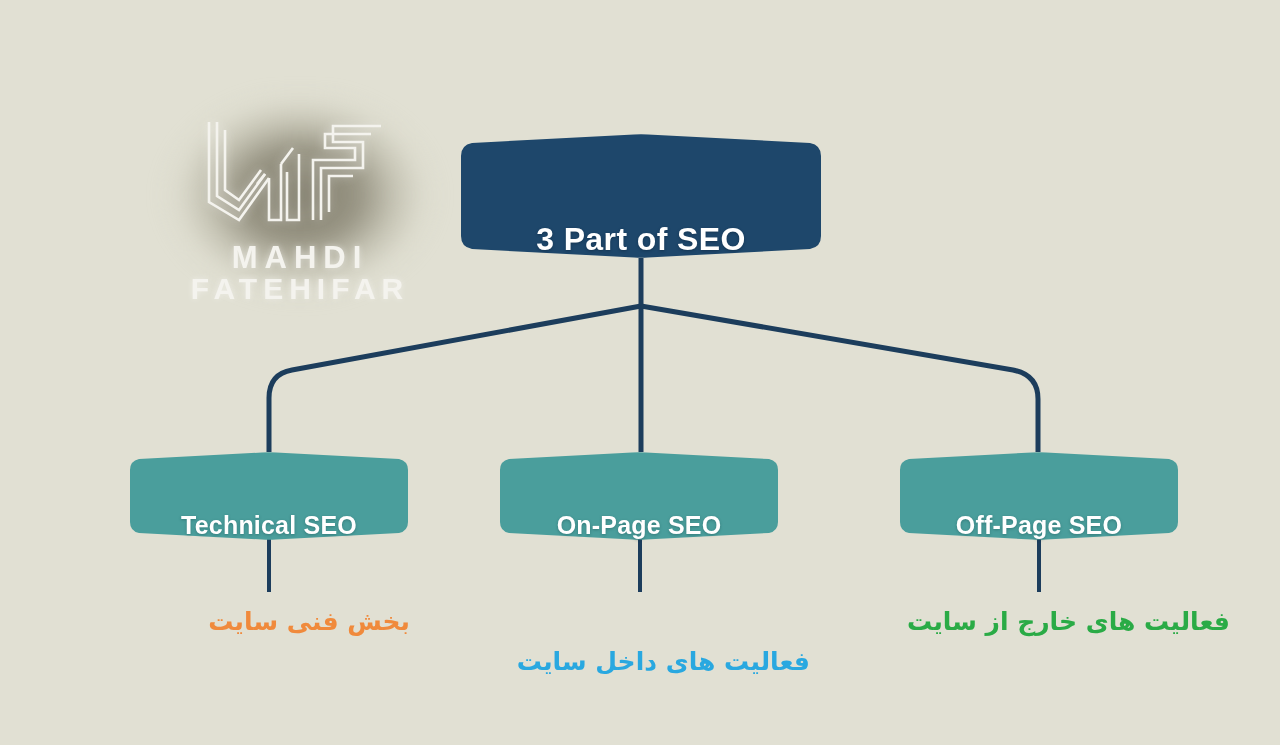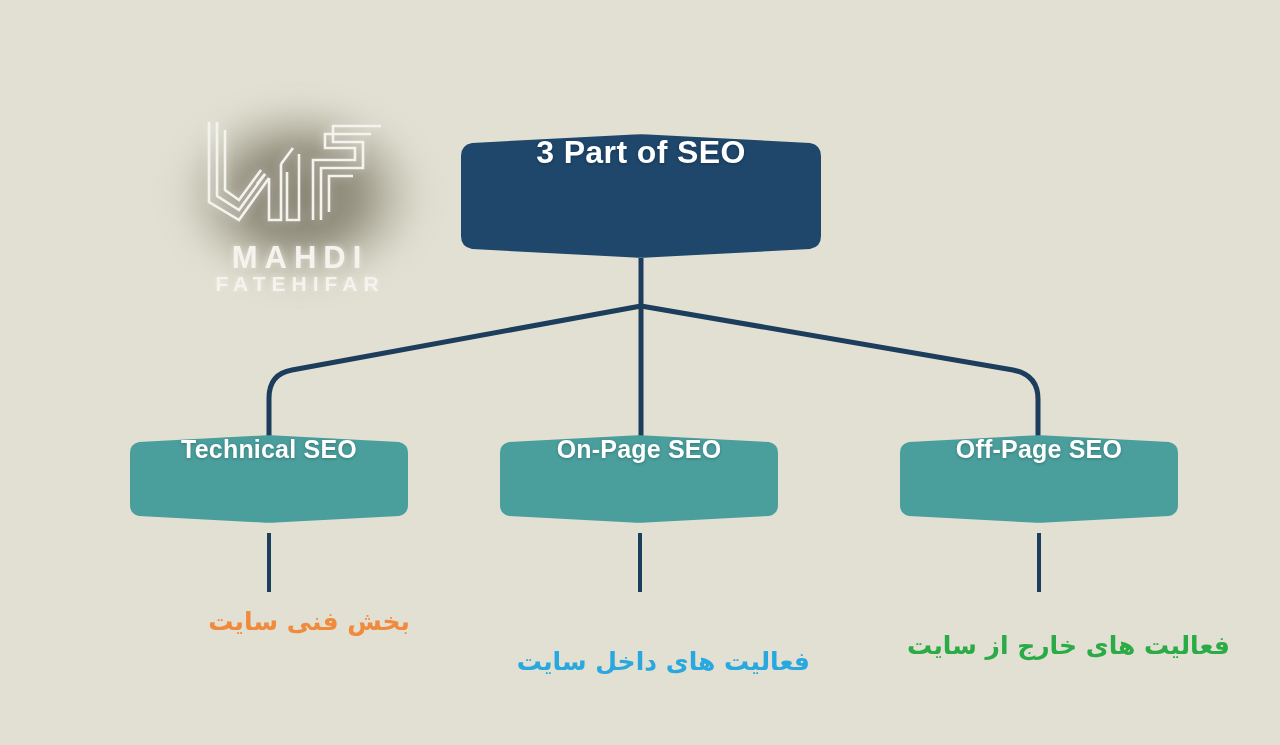--- a/index.html
+++ b/index.html
@@ -54,36 +54,36 @@
     left: 0;
     width: 100%;
     text-align: center;
     color: #f4f3ee;
     font-family: "Liberation Sans", sans-serif;
     font-weight: 700;
     letter-spacing: 7px;
     text-shadow: 0 0 6px rgba(255,255,255,0.45);
   }
   #logo-name-1 { top: 152px; font-size: 31px; }
-  #logo-name-2 { top: 184px; font-size: 21px; letter-spacing: 6px; }
+  #logo-name-2 { top: 184px; font-size: 30px; letter-spacing: 6px; }
 
   
   #connectors {
     position: absolute;
     left: 0;
     top: 0;
     width: 1280px;
     height: 745px;
   }
 
   
   .node {
     position: absolute;
     display: flex;
-    align-items: flex-start;
+    align-items: flex-end;
     justify-content: center;
     box-sizing: border-box;
   }
   .node-shape {
     position: absolute;
     inset: 0;
   }
   .node-shape svg { display:block; width:100%; height:100%; }
   .node-label {
     position: relative;
@@ -95,21 +95,21 @@
   }
 
   #node-root {
     left: 458px;
     top: 134px;
     width: 366px;
     height: 124px;
   }
   #node-root .node-label { font-size: 32px; letter-spacing: 0.4px; }
 
-  .node-child { width: 282px; height: 88px; top: 435px; }
+  .node-child { width: 282px; height: 88px; top: 452px; }
   .node-child .node-label { font-size: 25px; letter-spacing: 0.2px;
     text-shadow: 0 1px 3px rgba(20,70,70,0.40); }
   #node-technical { left: 128px; }
   #node-onpage    { left: 498px; }
   #node-offpage   { left: 898px; }
 
   
   .caption {
     position: absolute;
     top: 600px;
@@ -118,21 +118,21 @@
     font-family: "DejaVu Sans", sans-serif;
     font-weight: 700;
     font-size: 25px;
     direction: rtl;
     unicode-bidi: bidi-override;
     white-space: nowrap;
     text-align: right;
   }
   #caption-technical { left: 128px; width: 282px; color: #f08a3c; }
   #caption-onpage    { left: 468px; width: 342px; color: #29a8e0; margin-top: 40px; }
-  #caption-offpage   { left: 858px; width: 372px; color: #2aab46; margin-top: 24px; }
+  #caption-offpage   { left: 858px; width: 372px; color: #2aab46; }
 </style>
 </head>
 <body>
 
 <div id="canvas">
 
   <div id="logo-block">
     <div id="logo-glow"></div>
 
     <div id="logo-mark">

